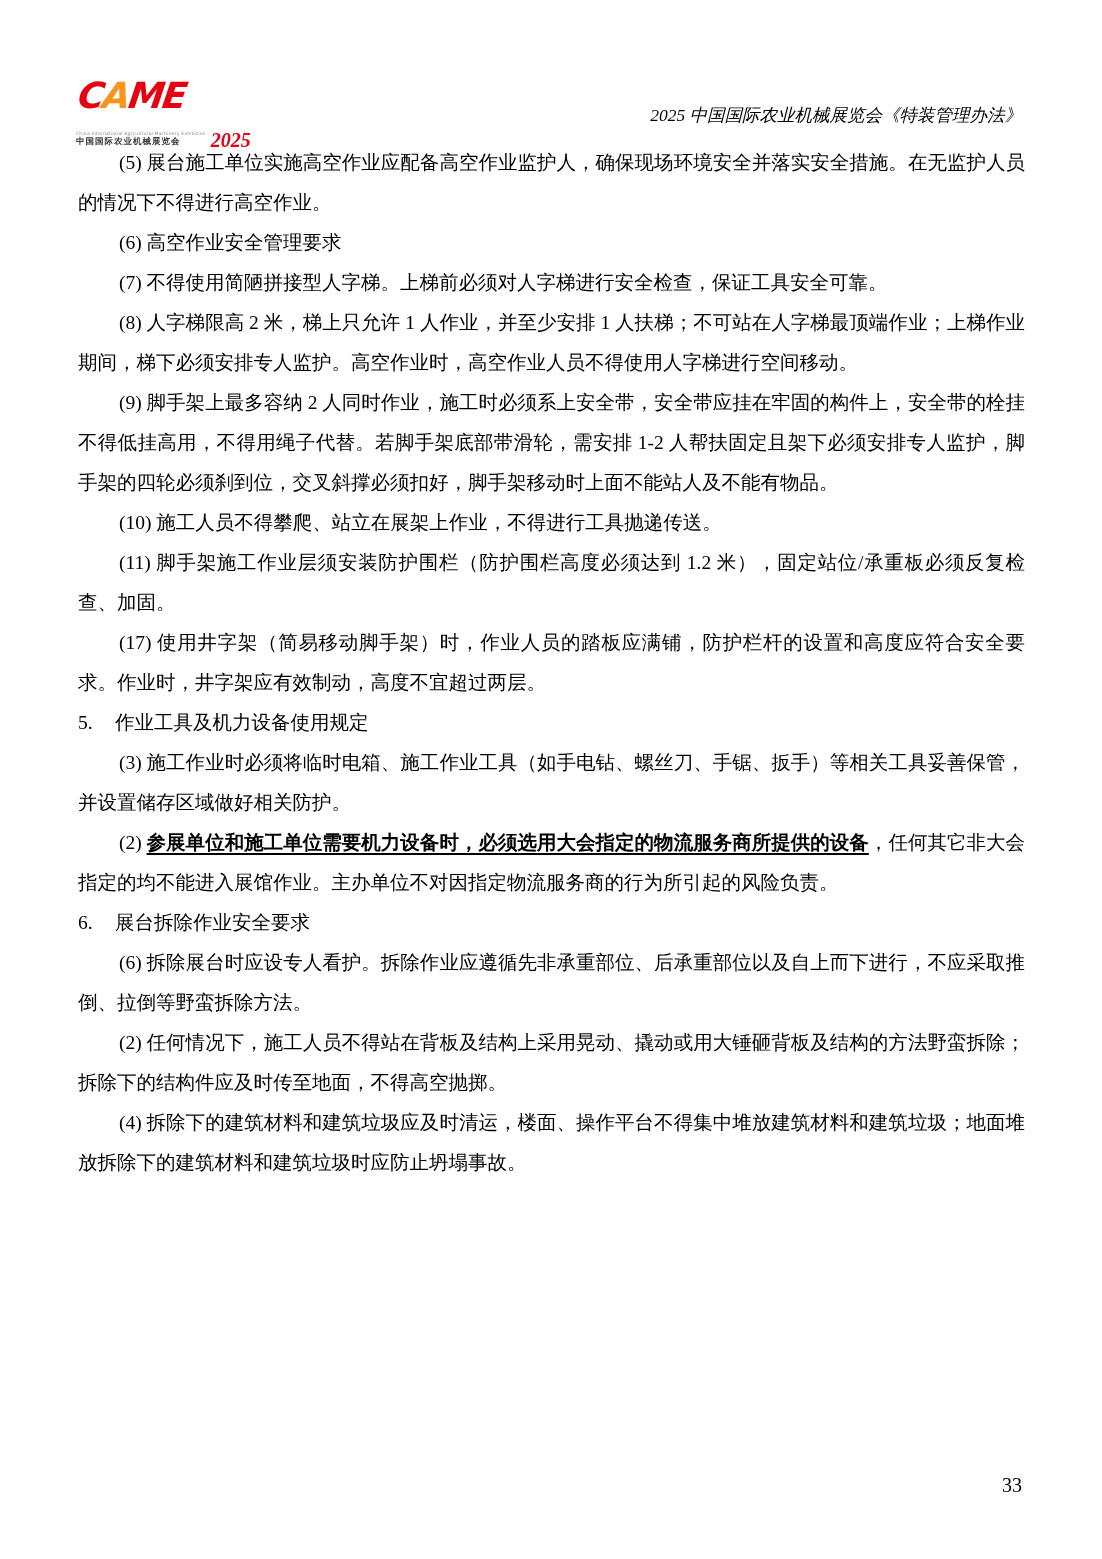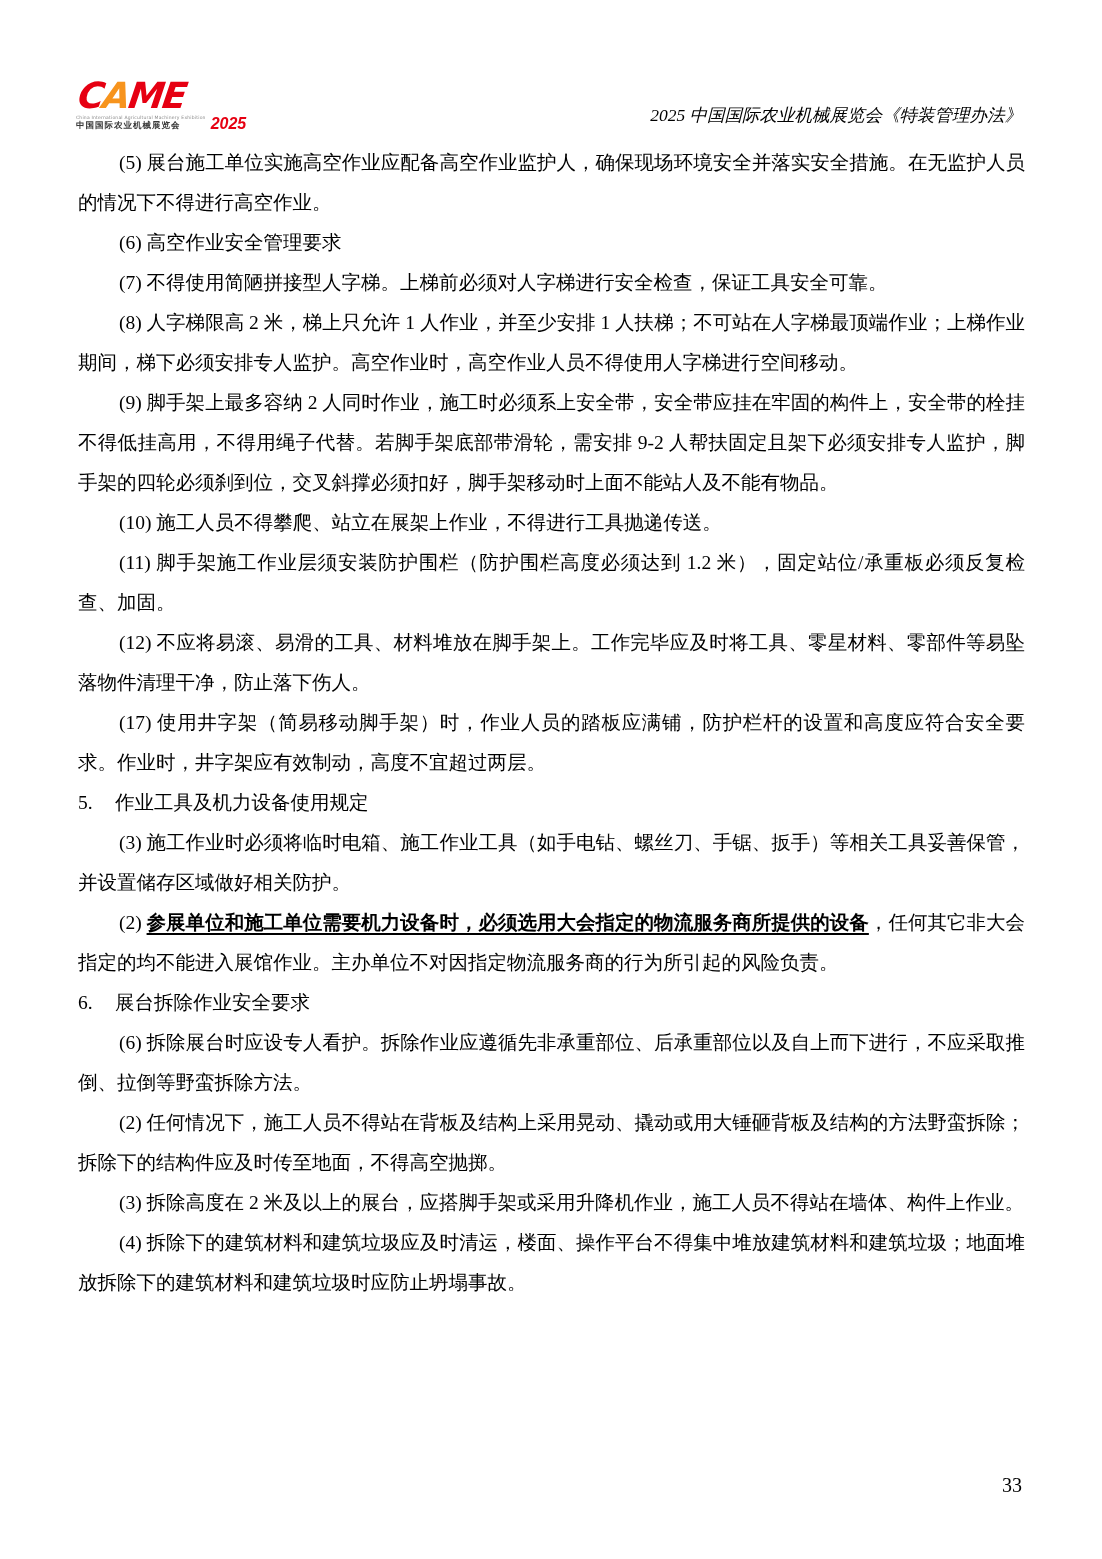--- a/index.html
+++ b/index.html
@@ -30,43 +30,43 @@
     line-height: 36px;
     letter-spacing: -2px;
     transform: skewX(-8deg);
     transform-origin: left bottom;
     white-space: nowrap;
   }
   .logo-captions {
     display: flex;
     align-items: flex-end;
     gap: 5px;
-    margin-top: 1px;
+    margin-top: 17px;
   }
   .logo-caption-col { display: flex; flex-direction: column; }
   .logo-caption-en {
     font-family: "DejaVu Sans", sans-serif;
     font-size: 4.5px;
     color: #8a8a8a;
     white-space: nowrap;
     letter-spacing: 0.2px;
   }
   .logo-caption-zh {
     font-family: "DejaVu Sans", sans-serif;
     font-weight: bold;
     font-size: 8.5px;
     color: #3a3a3a;
     white-space: nowrap;
     letter-spacing: 1px;
   }
   .logo-year {
-    font-family: Liberation Sans, sans-serif;
+    font-family: Liberation Serif, serif;
     font-style: italic;
     font-weight: 900;
-    font-size: 16px;
+    font-size: 20px;
     line-height: 16px;
   }
   .doc-title {
     position: absolute;
     top: 103px;
     right: 80px;
     font-size: 17.5px;
     line-height: 24px;
     white-space: nowrap;
     font-style: italic;
@@ -118,41 +118,39 @@
     </div>
   </div>
 
   <div class="doc-title">2025 中国国际农业机械展览会《特装管理办法》</div>
 
   <div class="content">
     <p class="para">(5) 展台施工单位实施高空作业应配备高空作业监护人，确保现场环境安全并落实安全措施。在无监护人员的情况下不得进行高空作业。</p>
     <p class="para">(6) 高空作业安全管理要求</p>
     <p class="para">(7) 不得使用简陋拼接型人字梯。上梯前必须对人字梯进行安全检查，保证工具安全可靠。</p>
     <p class="para">(8) 人字梯限高 2 米，梯上只允许 1 人作业，并至少安排 1 人扶梯；不可站在人字梯最顶端作业；上梯作业期间，梯下必须安排专人监护。高空作业时，高空作业人员不得使用人字梯进行空间移动。</p>
-    <p class="para">(9) 脚手架上最多容纳 2 人同时作业，施工时必须系上安全带，安全带应挂在牢固的构件上，安全带的栓挂不得低挂高用，不得用绳子代替。若脚手架底部带滑轮，需安排 9-2 人帮扶固定且架下必须安排专人监护，脚手架的四轮必须刹到位，交叉斜撑必须扣好，脚手架移动时上面不能站人及不能有物品。</p>
+    <p class="para">(9) 脚手架上最多容纳 2 人同时作业，施工时必须系上安全带，安全带应挂在牢固的构件上，安全带的栓挂不得低挂高用，不得用绳子代替。若脚手架底部带滑轮，需安排 1-2 人帮扶固定且架下必须安排专人监护，脚手架的四轮必须刹到位，交叉斜撑必须扣好，脚手架移动时上面不能站人及不能有物品。</p>
     <p class="para">(10) 施工人员不得攀爬、站立在展架上作业，不得进行工具抛递传送。</p>
     <p class="para">(11) 脚手架施工作业层须安装防护围栏（防护围栏高度必须达到 1.2 米），固定站位/承重板必须反复检查、加固。</p>
-    <p class="para">(12) 不应将易滚、易滑的工具、材料堆放在脚手架上。工作完毕应及时将工具、零星材料、零部件等易坠落物件清理干净，防止落下伤人。</p>
     <p class="para">(17) 使用井字架（简易移动脚手架）时，作业人员的踏板应满铺，防护栏杆的设置和高度应符合安全要求。作业时，井字架应有效制动，高度不宜超过两层。</p>
 
     <p class="section">
       <span class="section-num">5.</span><span>作业工具及机力设备使用规定</span>
     </p>
 
     <p class="para">(3) 施工作业时必须将临时电箱、施工作业工具（如手电钻、螺丝刀、手锯、扳手）等相关工具妥善保管，并设置储存区域做好相关防护。</p>
 
     <p class="para">
       <span>(2) </span><span class="bold-underline">参展单位和施工单位需要机力设备时，必须选用大会指定的物流服务商所提供的设备</span><span>，任何其它非大会指定的均不能进入展馆作业。主办单位不对因指定物流服务商的行为所引起的风险负责。</span>
     </p>
 
     <p class="section">
       <span class="section-num">6.</span><span>展台拆除作业安全要求</span>
     </p>
 
     <p class="para">(6) 拆除展台时应设专人看护。拆除作业应遵循先非承重部位、后承重部位以及自上而下进行，不应采取推倒、拉倒等野蛮拆除方法。</p>
     <p class="para">(2) 任何情况下，施工人员不得站在背板及结构上采用晃动、撬动或用大锤砸背板及结构的方法野蛮拆除；拆除下的结构件应及时传至地面，不得高空抛掷。</p>
-    <p class="para">(3) 拆除高度在 2 米及以上的展台，应搭脚手架或采用升降机作业，施工人员不得站在墙体、构件上作业。</p>
     <p class="para">(4) 拆除下的建筑材料和建筑垃圾应及时清运，楼面、操作平台不得集中堆放建筑材料和建筑垃圾；地面堆放拆除下的建筑材料和建筑垃圾时应防止坍塌事故。</p>
   </div>
 
   <div class="page-number">33</div>
 
 </div>
 
 </body></html>

